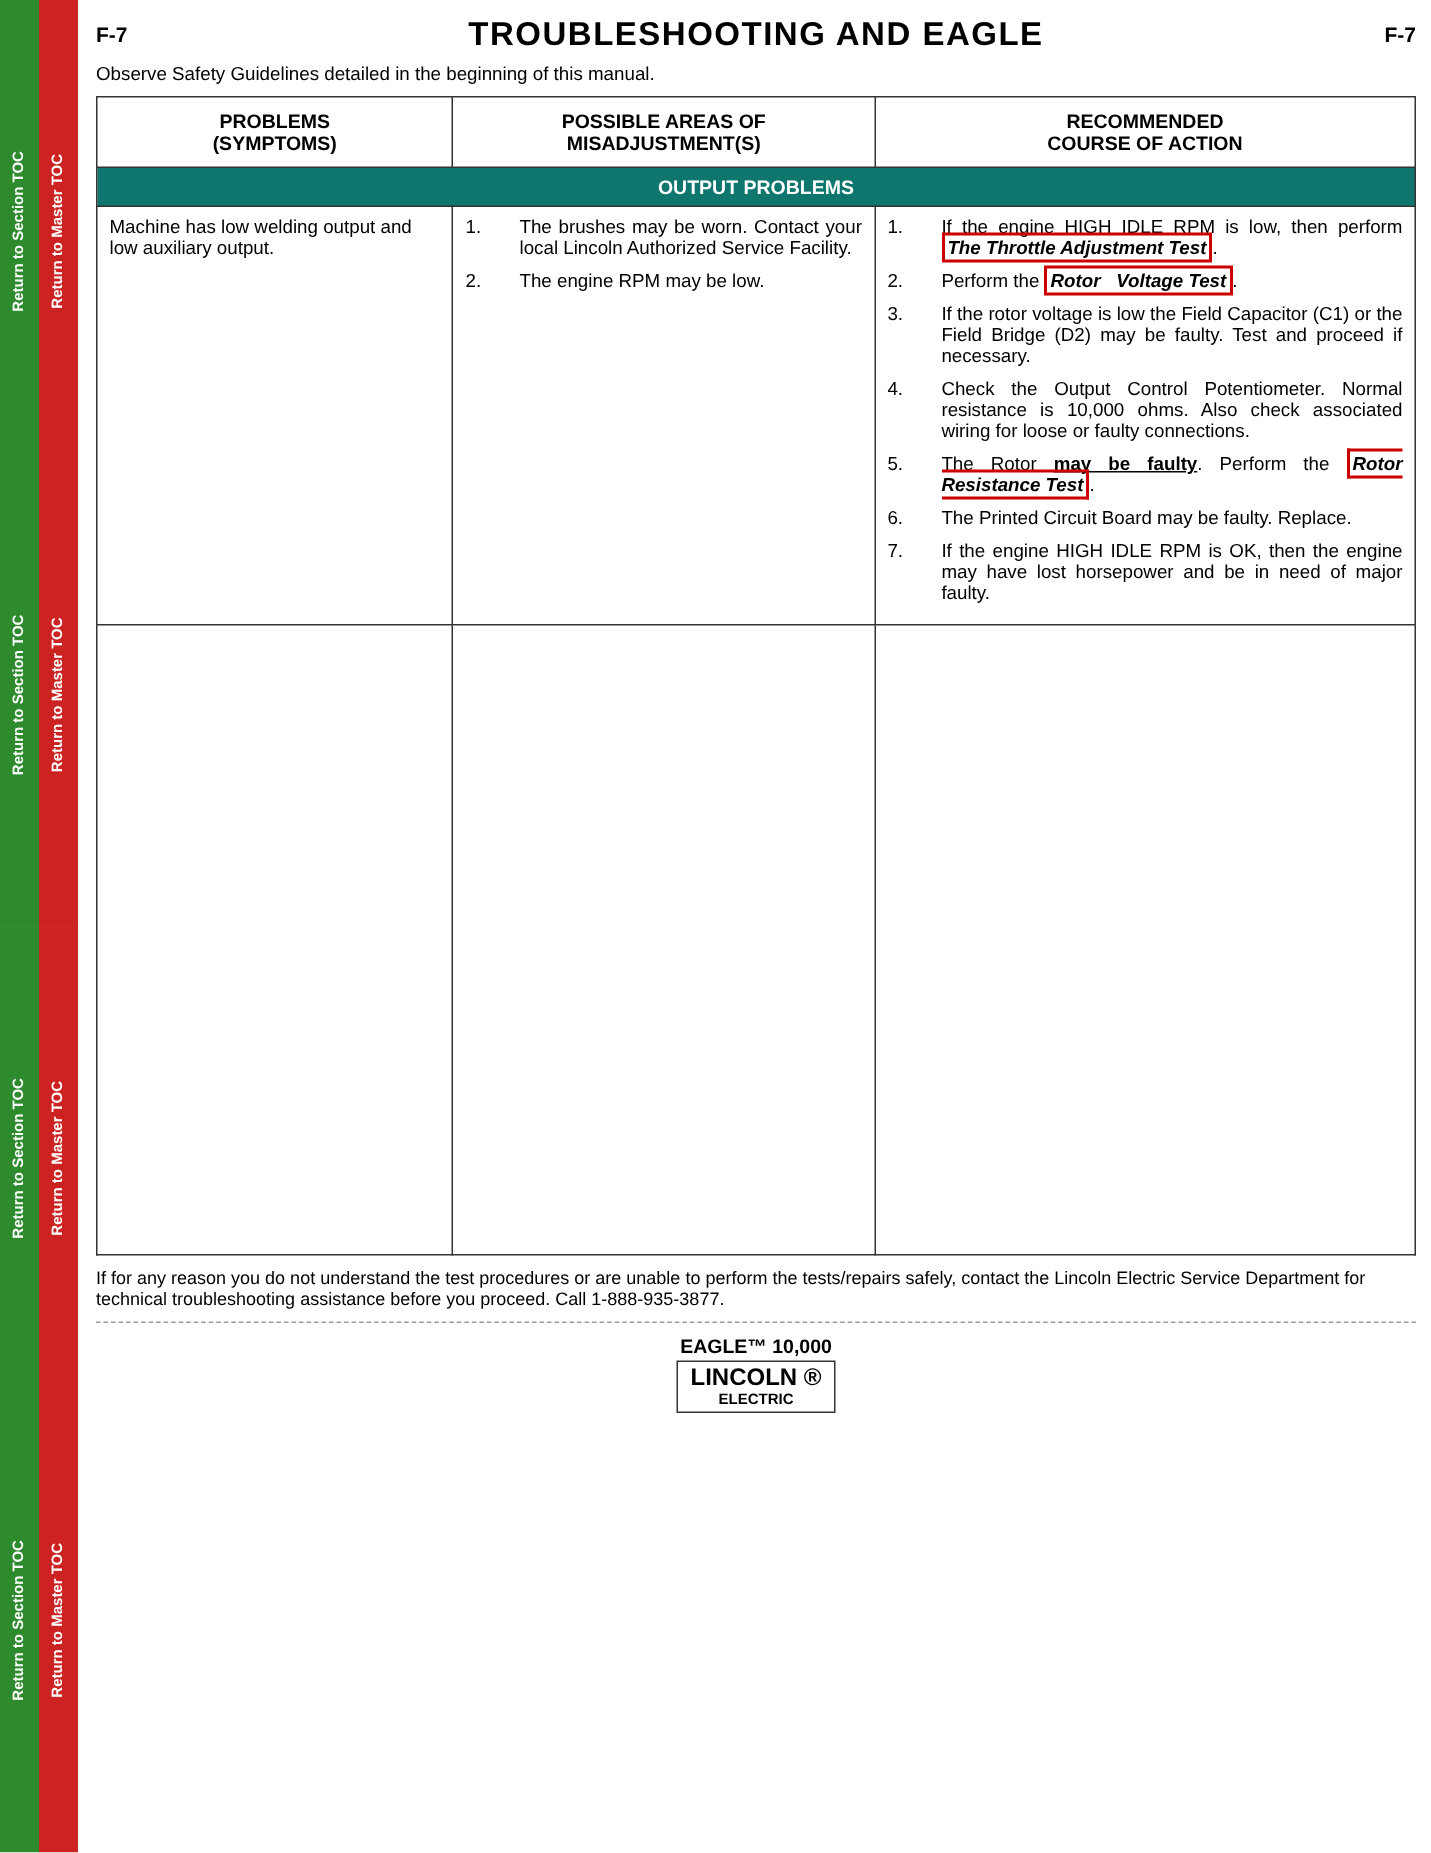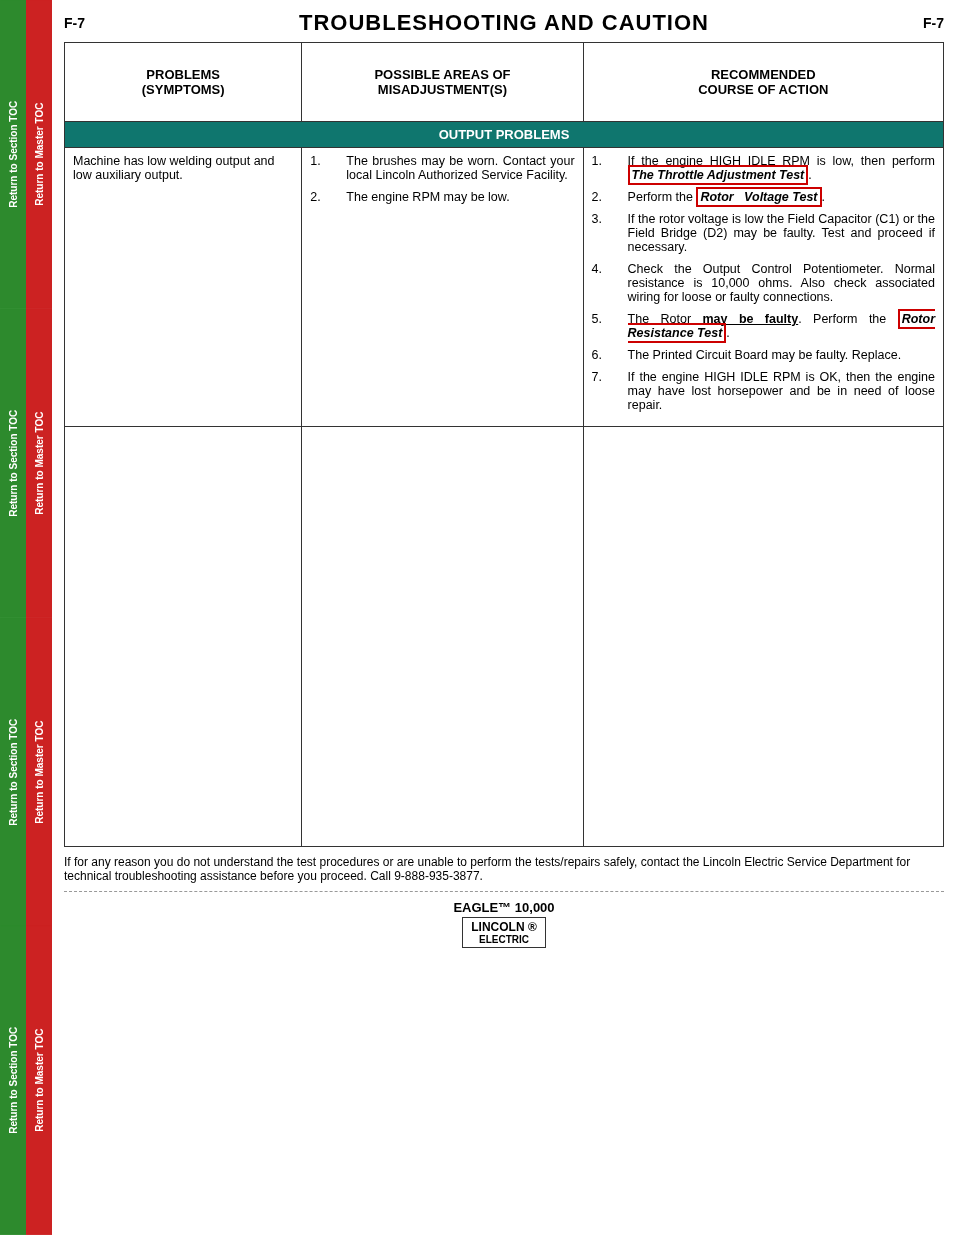--- a/index.html
+++ b/index.html
@@ -93,21 +93,21 @@
     .main-table th, .main-table td {
       border: 1.5px solid #333;
       padding: 6px 8px;
       vertical-align: top;
     }
     .main-table thead th {
       text-align: center;
       font-weight: bold;
       font-size: 13px;
       background: #fff;
-      padding: 24px;
+      padding: 8px;
     }
     .section-header td {
       background: #0f766e;
       color: #fff;
       text-align: center;
       font-weight: bold;
       font-size: 13px;
       padding: 5px;
     }
 
@@ -171,21 +171,21 @@
     }
     .lincoln-logo {
       display: inline-block;
       border: 1.5px solid #333;
       padding: 2px 8px;
       font-size: 11px;
       font-weight: bold;
       margin-top: 2px;
     }
     .lincoln-logo .lincoln-text {
-      font-size: 12px;
+      font-size: 16px;
       font-weight: bold;
     }
     .lincoln-logo .electric-text {
       font-size: 10px;
       display: block;
       text-align: center;
     }
 
     .numbered-list {
       list-style: none;
@@ -225,24 +225,25 @@
   <div class="sidebar-pair">
     <div class="sidebar-tab green">Return to Section TOC</div>
     <div class="sidebar-tab red">Return to Master TOC</div>
   </div>
 </div>
 
 <div class="main-content">
 
   <div class="page-header">
     <span class="page-num">F-7</span>
-    <span class="page-title">TROUBLESHOOTING AND CAUTION</span>
+    <span class="page-title">TROUBLESHOOTING AND EAGLE</span>
     <span class="page-num">F-7</span>
   </div>
 
+  <p class="safety-note">Observe Safety Guidelines detailed in the beginning of this manual.</p>
 
   <table class="main-table">
     <thead>
       <tr>
         <th class="col-problems">PROBLEMS<br>(SYMPTOMS)</th>
         <th class="col-misadj">POSSIBLE AREAS OF<br>MISADJUSTMENT(S)</th>
         <th class="col-action">RECOMMENDED<br>COURSE OF ACTION</th>
       </tr>
     </thead>
     <tbody>
@@ -291,36 +292,36 @@
             <li>
               <span class="list-num">5.</span>
               <span class="list-text">The Rotor <span class="underline-link">may be faulty</span>. Perform the <a href="#" class="highlighted-link"><em>Rotor Resistance Test</em></a>.</span>
             </li>
             <li>
               <span class="list-num">6.</span>
               <span class="list-text">The Printed Circuit Board may be faulty. Replace.</span>
             </li>
             <li>
               <span class="list-num">7.</span>
-              <span class="list-text">If the engine HIGH IDLE RPM is OK, then the engine may have lost horsepower and be in need of loose repair.</span>
+              <span class="list-text">If the engine HIGH IDLE RPM is OK, then the engine may have lost horsepower and be in need of major faulty.</span>
             </li>
           </ul>
         </td>
       </tr>
 
       <tr>
         <td class="problems-cell" style="height: 420px;"></td>
         <td class="misadj-cell"></td>
         <td class="action-cell"></td>
       </tr>
 
     </tbody>
   </table>
 
-  <p class="footer-note">If for any reason you do not understand the test procedures or are unable to perform the tests/repairs safely, contact the Lincoln Electric Service Department for technical troubleshooting assistance before you proceed. Call 9-888-935-3877.</p>
+  <p class="footer-note">If for any reason you do not understand the test procedures or are unable to perform the tests/repairs safely, contact the Lincoln Electric Service Department for technical troubleshooting assistance before you proceed. Call 1-888-935-3877.</p>
 
   <div class="bottom-brand">
     <div style="font-weight:bold;font-size:13px;">EAGLE™ 10,000</div>
     <div class="lincoln-logo">
       <span class="lincoln-text">LINCOLN ®</span>
       <span class="electric-text">ELECTRIC</span>
     </div>
   </div>
 
 </div>

